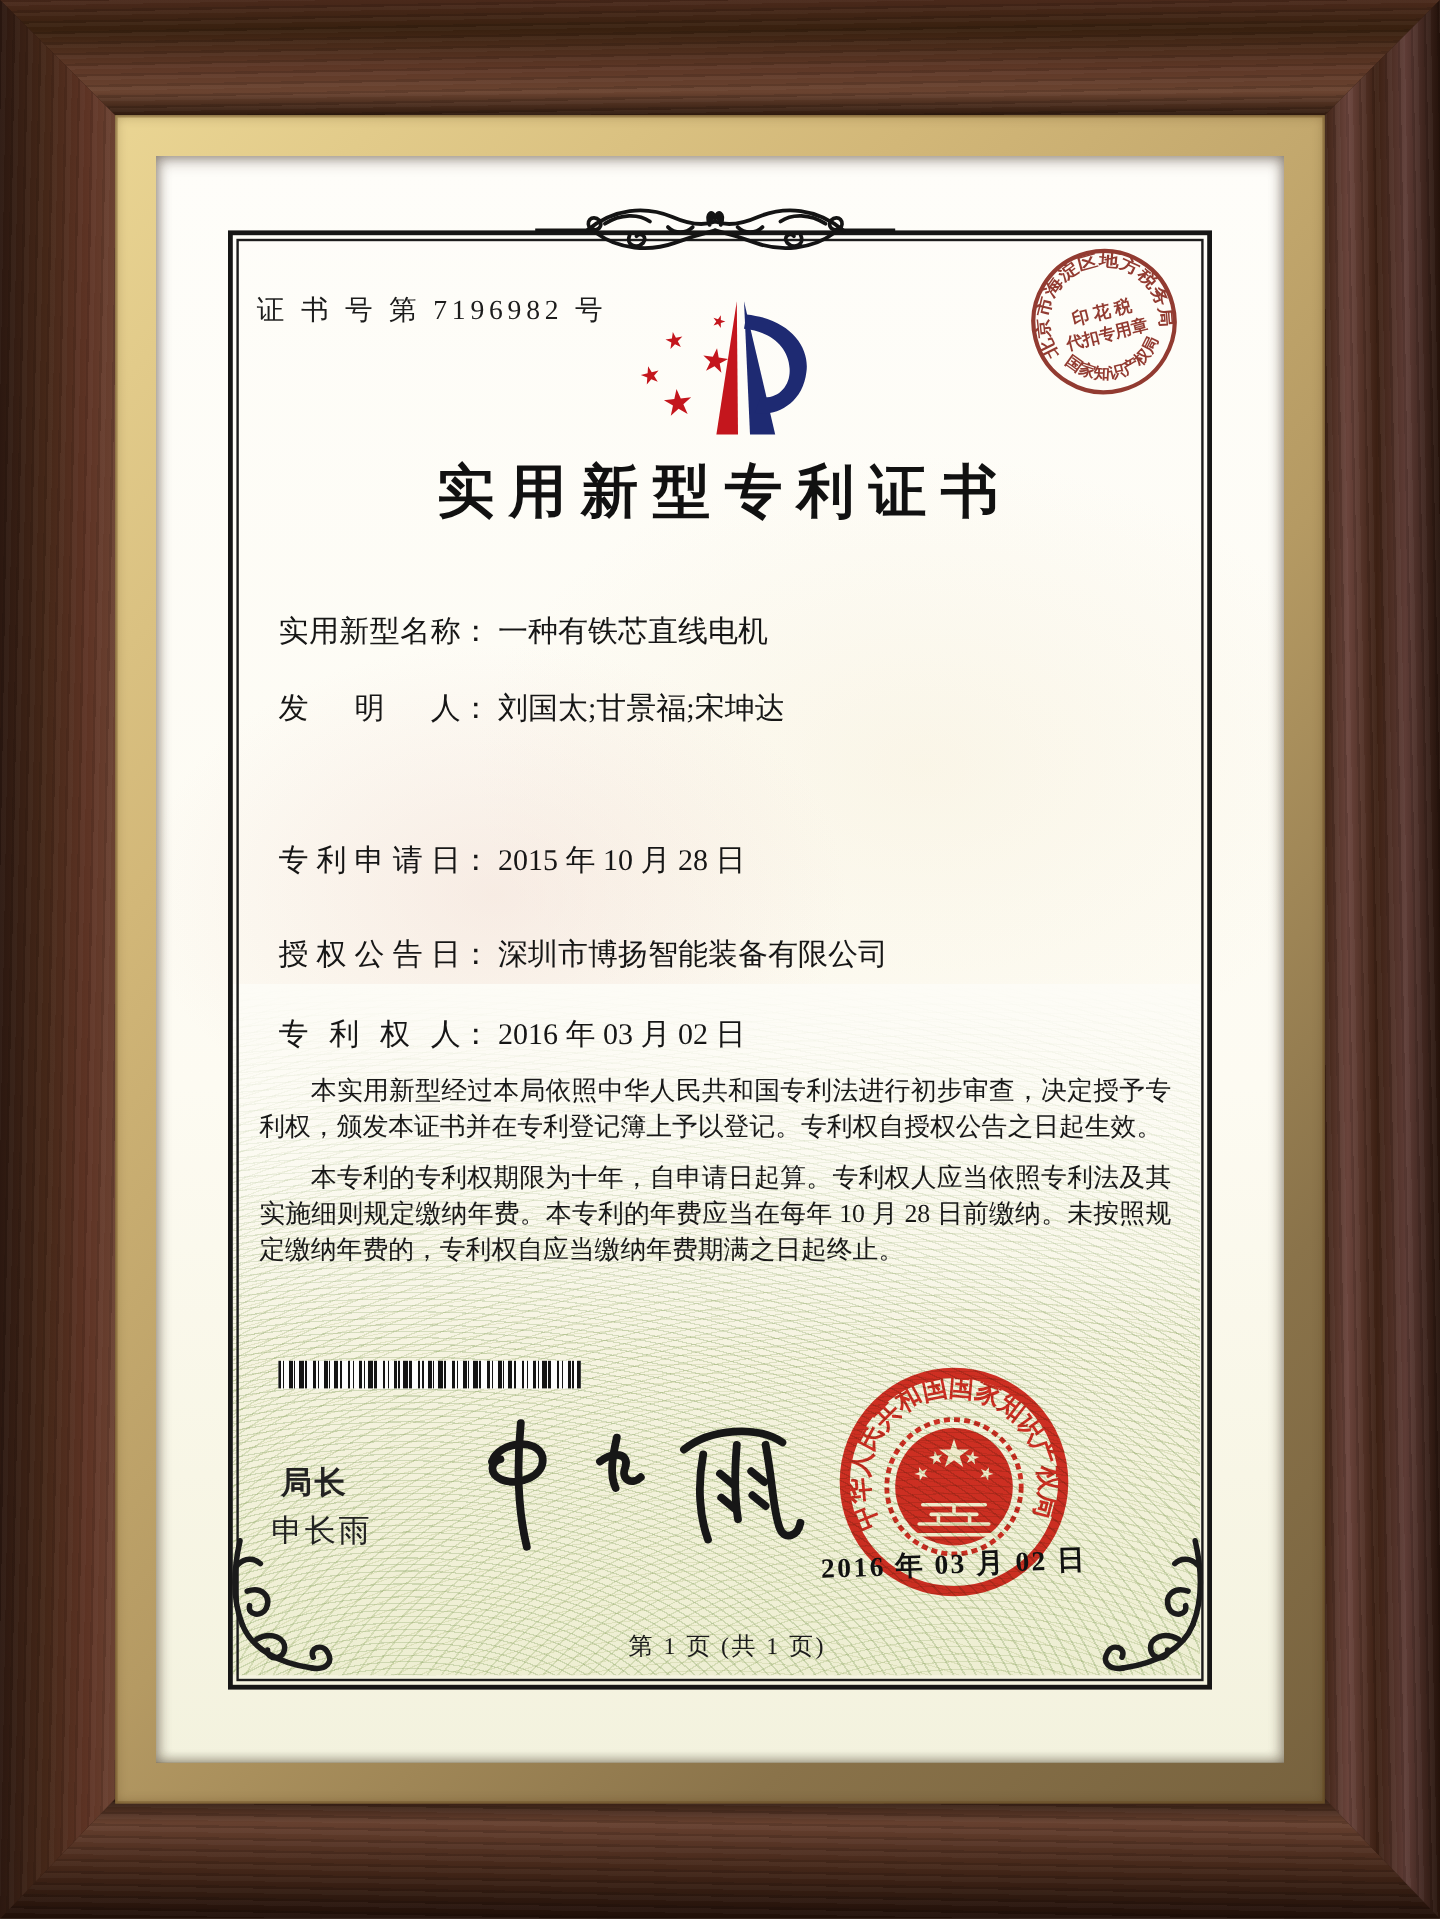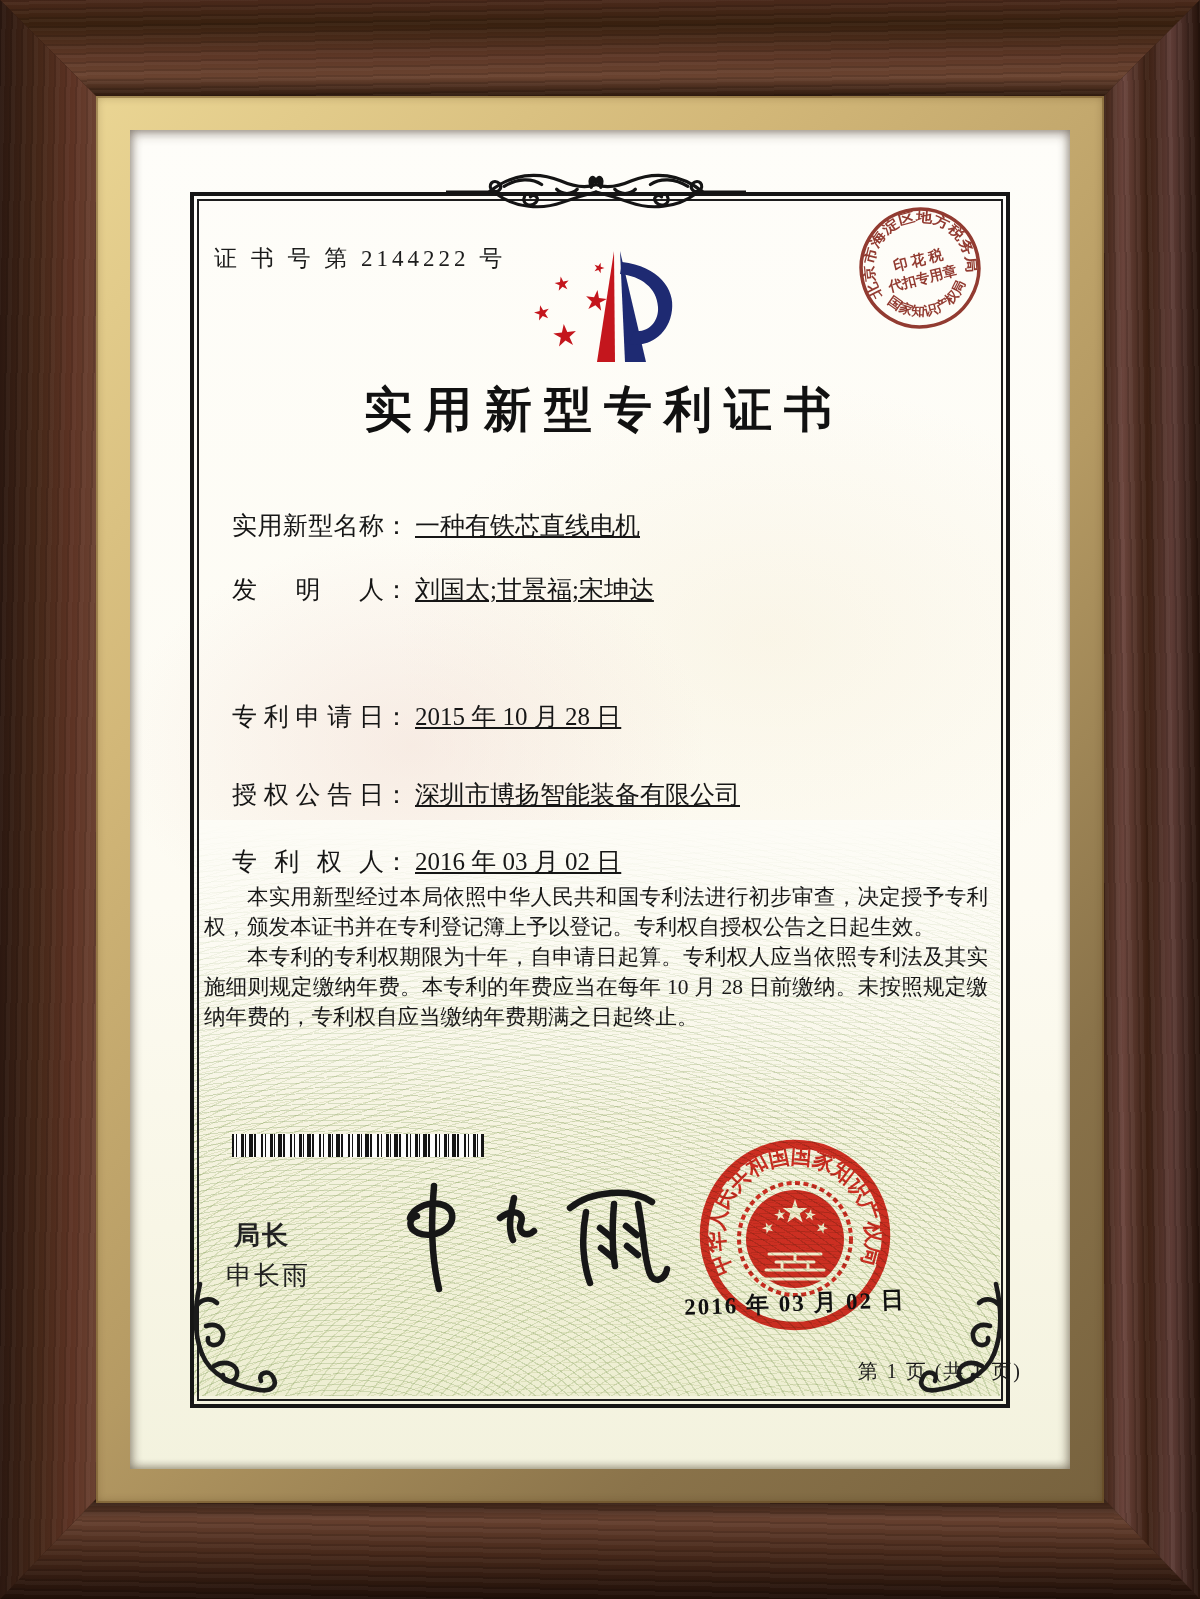--- a/index.html
+++ b/index.html
@@ -50,40 +50,40 @@
       linear-gradient(180deg, rgba(246,244,228,0) 0%, rgba(240,238,212,.45) 55%, rgba(234,236,202,.65) 100%);}
   .guilloche::after{content:"";position:absolute;inset:0;
     background:linear-gradient(180deg,#fdfcf6 0%, rgba(253,252,246,.65) 22%, rgba(253,252,246,0) 52%);}
   
   .cert-border{position:absolute;left:60px;top:62px;width:812px;height:1208px;border:4px solid #161616;}
   .cert-border-inner{position:absolute;inset:3px;border:2px solid #1d1d1d;}
   
   .cert-no{position:absolute;left:84px;top:113px;font-size:23px;letter-spacing:4px;color:#1c1c1c;}
   .title{position:absolute;left:60px;top:248px;width:812px;text-align:center;
     font-size:48px;font-weight:600;letter-spacing:12px;padding-left:16px;color:#111;box-sizing:border-box;}
-  .field-row{position:absolute;left:102px;white-space:nowrap;font-size:25px;color:#161616;text-decoration:underline;}
+  .field-row{position:absolute;left:102px;white-space:nowrap;font-size:25px;color:#161616;}
   .field-label{display:inline-block;width:152px;text-align:justify;text-align-last:justify;vertical-align:top;}
   .field-colon{display:inline-block;margin-right:6px;}
   .paragraphs{position:absolute;left:74px;top:752px;width:784px;
     font-size:21.5px;line-height:30px;text-align:justify;color:#181818;}
-  .paragraphs p{margin:0;text-indent:2em;}
+  .paragraphs p{margin:12px;text-indent:2em;}
   .barcode{position:absolute;left:102px;top:1004px;width:252px;height:23px;background-color:#fff;
     background-image:repeating-linear-gradient(90deg,
       #141414 0 2px,#fdfdfd 2px 4px,#141414 4px 5px,#fdfdfd 5px 9px,
       #141414 9px 12px,#fdfdfd 12px 13px,#141414 13px 14px,#fdfdfd 14px 17px,
       #141414 17px 21px,#fdfdfd 21px 22px,#141414 22px 24px,#fdfdfd 24px 29px);}
   .director-label{position:absolute;left:104px;top:1088px;font-size:26px;color:#222;
     font-family:"Liberation Sans","DejaVu Sans",sans-serif;font-weight:700;letter-spacing:2px;}
   .director-name{position:absolute;left:96px;top:1128px;font-size:26px;color:#222;
     font-family:"Liberation Sans","DejaVu Sans",sans-serif;font-weight:500;letter-spacing:2px;}
   .signature{position:absolute;left:252px;top:1046px;width:292px;height:118px;}
   .seal{position:absolute;left:565px;top:1005px;width:200px;height:200px;mix-blend-mode:multiply;opacity:.96;}
   .seal-date{position:absolute;left:540px;top:1158px;width:250px;text-align:center;
     font-size:23px;font-weight:700;color:#111;letter-spacing:2px;transform:rotate(-2deg);}
-  .footer{position:absolute;left:60px;top:1228px;width:832px;text-align:right;font-size:20px;color:#1b1b1b;letter-spacing:2px;}
+  .footer{position:absolute;left:60px;top:1228px;width:832px;text-align:center;font-size:20px;color:#1b1b1b;letter-spacing:2px;}
   .tax-stamp{position:absolute;left:726px;top:74px;width:128px;height:128px;transform:rotate(-14deg);
     mix-blend-mode:multiply;opacity:.92;}
   .ornament-top{position:absolute;left:316px;top:36px;width:300px;height:54px;}
   .flourish{position:absolute;width:88px;height:118px;}
   .flourish-left{left:62px;top:1150px;}
   .flourish-right{left:786px;top:1150px;transform:scaleX(-1);}
   .logo{position:absolute;left:368px;top:114px;width:184px;height:132px;}
 </style>
 </head>
 <body>
@@ -109,21 +109,21 @@
       <path d="M54,29 C74,44 102,46 124,38 C138,33 152,29 160,27"></path>
       <path d="M62,21 C76,12 92,12 102,19"></path>
       <path d="M50,27 C43,19 51,12 57,18 C61,23 55,29 50,25"></path>
       <path d="M84,31 C80,40 90,44 96,38 C100,33 94,28 90,32"></path>
       <path d="M118,24 C124,30 134,30 140,24"></path>
       <path d="M155,22 C151,11 158,8 160,16" fill="#141414"></path>
     </g>
     <use href="#ornL" transform="translate(320,0) scale(-1,1)"></use>
   </svg>
 
-  <div class="cert-no">证 书 号 第 2144222 号</div>
+  <div class="cert-no">证 书 号 第 7196982 号</div>
 
   <svg class="tax-stamp" viewBox="0 0 124 124">
     <circle cx="62" cy="62" r="57" fill="none" stroke="#8a2a20" stroke-width="3.4"></circle>
     <defs>
       <path id="taxTop" d="M21.2,81 A45,45 0 1 1 102.8,81" fill="none"></path>
       <path id="taxBot" d="M22.2,85 A46,46 0 0 0 101.8,85" fill="none"></path>
     </defs>
     <text font-size="13" fill="#8a2a20" font-weight="700">
       <textPath href="#taxTop" startOffset="2" textLength="174" lengthAdjust="spacingAndGlyphs">北京市海淀区地方税务局</textPath>
     </text>

